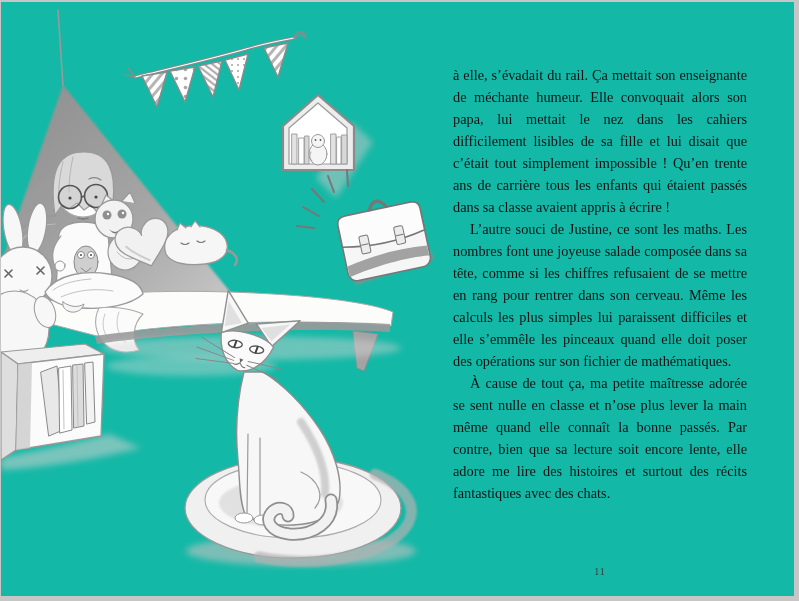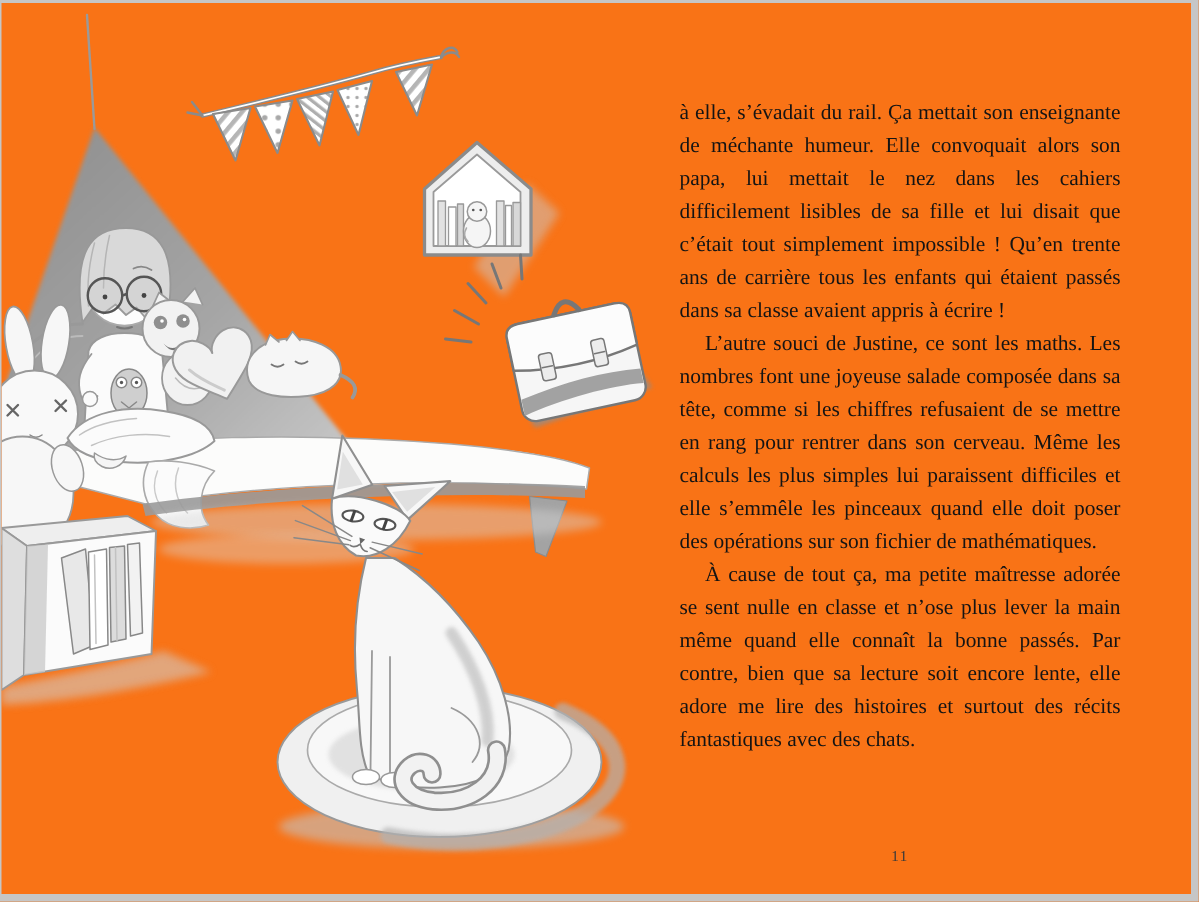--- a/index.html
+++ b/index.html
@@ -1,19 +1,19 @@
 <!DOCTYPE html>
 <html><head>
 <meta charset="utf-8">
 <style>
   html,body{margin:0;padding:0;background:#b9b9b9;}
   .wrap{width:799px;height:601px;margin:0 auto;}
   .spread{
     position:relative;width:799px;height:601px;box-sizing:border-box;
-    background:#f97316;border:solid #c6c6c6;border-width:2px 5px 5px 1px;
+    background:#14b8a6;border:solid #c6c6c6;border-width:2px 5px 5px 1px;
     overflow:hidden;
   }
   .page-left{position:absolute;left:0;top:0;width:446px;height:592px;}
   .page-left svg{display:block;}
   .text-col{
     position:absolute;left:452px;top:62px;width:294px;
     font-family:"Liberation Serif", serif;
     font-size:14.3px;line-height:22px;color:#141414;
     text-align:justify;
   }

